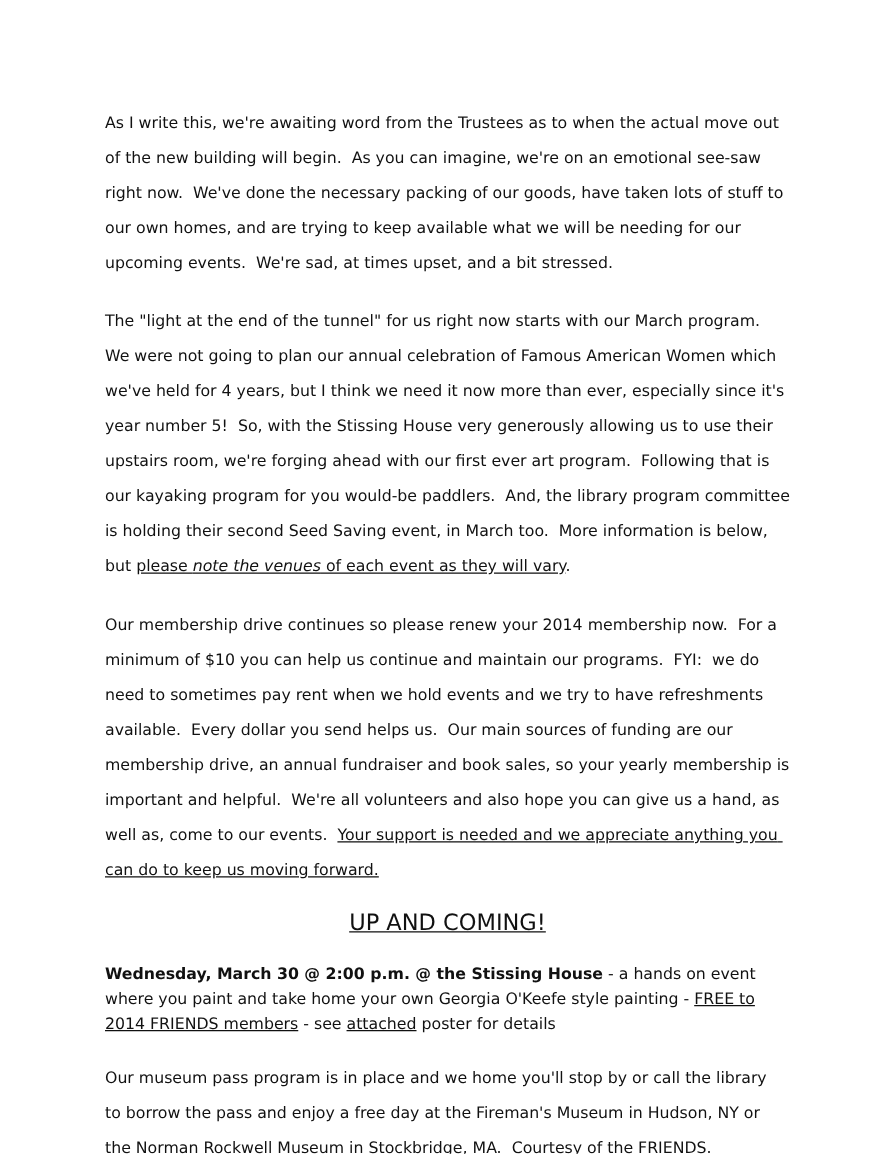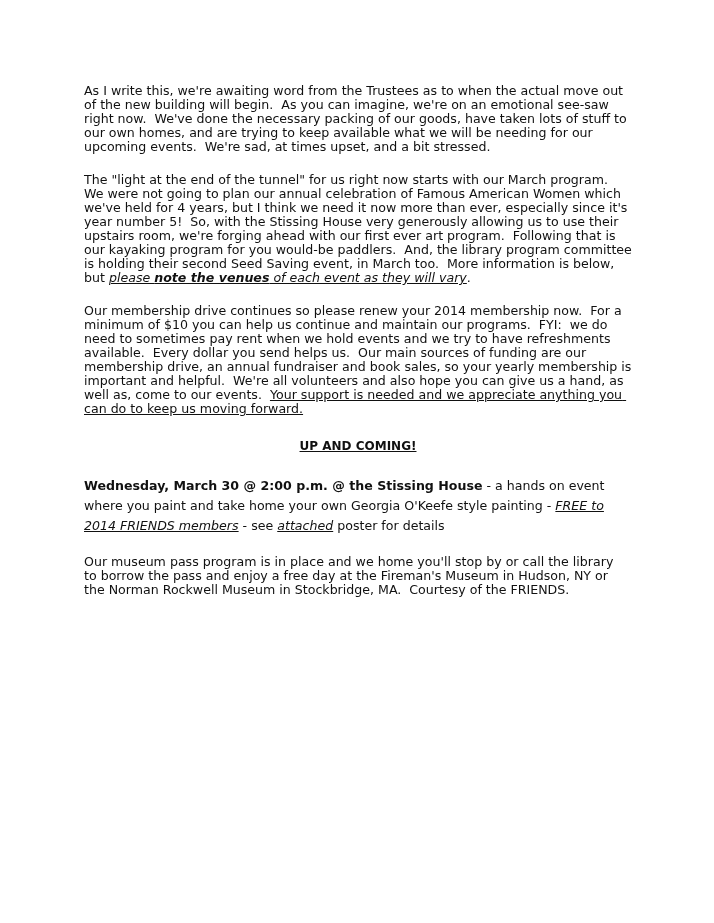--- a/index.html
+++ b/index.html
@@ -23,51 +23,51 @@
   }
   .content {
     position: absolute;
     left: 84px;
     top: 84px;
     width: 548px;
   }
   p.para {
     margin: 0 0 19px 0;
     font-size: 12.6px;
-    line-height: 14px;
+    line-height: 28px;
     text-align: left;
     white-space: pre-wrap;
   }
   .heading {
     margin: 0 0 0 0;
-    font-size: 12px;
+    font-size: 18px;
     line-height: 20px;
-    font-weight: bold;
+    font-weight: normal;
     text-decoration: underline;
     text-align: center;
   }
   .heading-wrap {
     margin: 2px 0 20px 0;
     text-align: center;
   }
   .heading-wrap-fyi {
     margin: 16px 0 22px 0;
     text-align: center;
   }
   .event {
     margin: 0 0 19px 0;
     font-size: 12.6px;
     line-height: 20px;
   }
   .evt-title {
     font-weight: bold;
   }
   .u { text-decoration: underline; }
-  .iu { font-style: italic; text-decoration: underline; text-align: center; }
-  .biu { font-style: italic; font-weight: bold; text-decoration: underline; }
+  .iu { text-decoration: underline; text-align: center; }
+  .biu { font-style: italic; font-weight: normal; text-decoration: underline; }
 </style>
 </head>
 <body>
 
 <div class="page">
   <div class="content">
 
     <p class="para">As I write this, we're awaiting word from the Trustees as to when the actual move out of the new building will begin.  As you can imagine, we're on an emotional see-saw right now.  We've done the necessary packing of our goods, have taken lots of stuff to our own homes, and are trying to keep available what we will be needing for our upcoming events.  We're sad, at times upset, and a bit stressed.</p>
 
     <p class="para"><span>The "light at the end of the tunnel" for us right now starts with our March program.  We were not going to plan our annual celebration of Famous American Women which we've held for 4 years, but I think we need it now more than ever, especially since it's year number 5!  So, with the Stissing House very generously allowing us to use their upstairs room, we're forging ahead with our first ever art program.  Following that is our kayaking program for you would-be paddlers.  And, the library program committee is holding their second Seed Saving event, in March too.  More information is below, but </span><span class="iu">please </span><span class="biu">note the venues</span><span class="iu"> of each event as they will vary</span><span>.</span></p>

